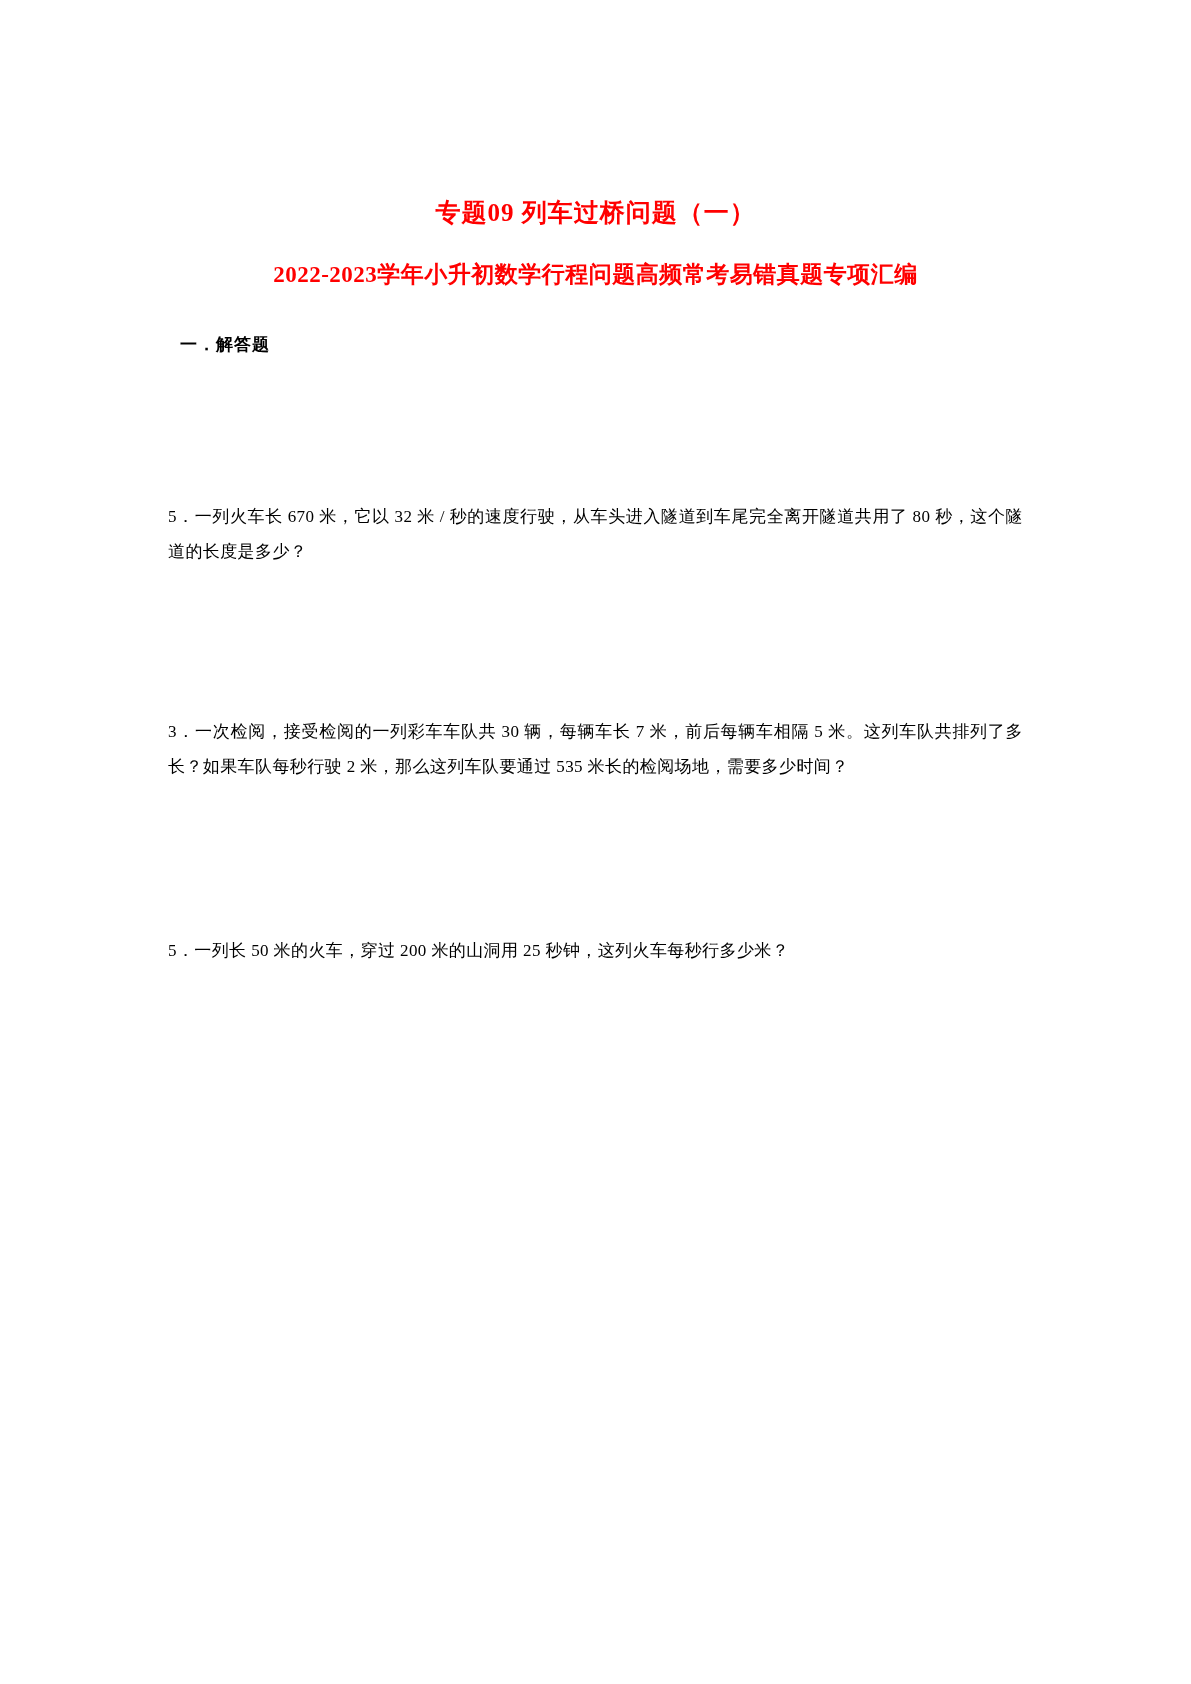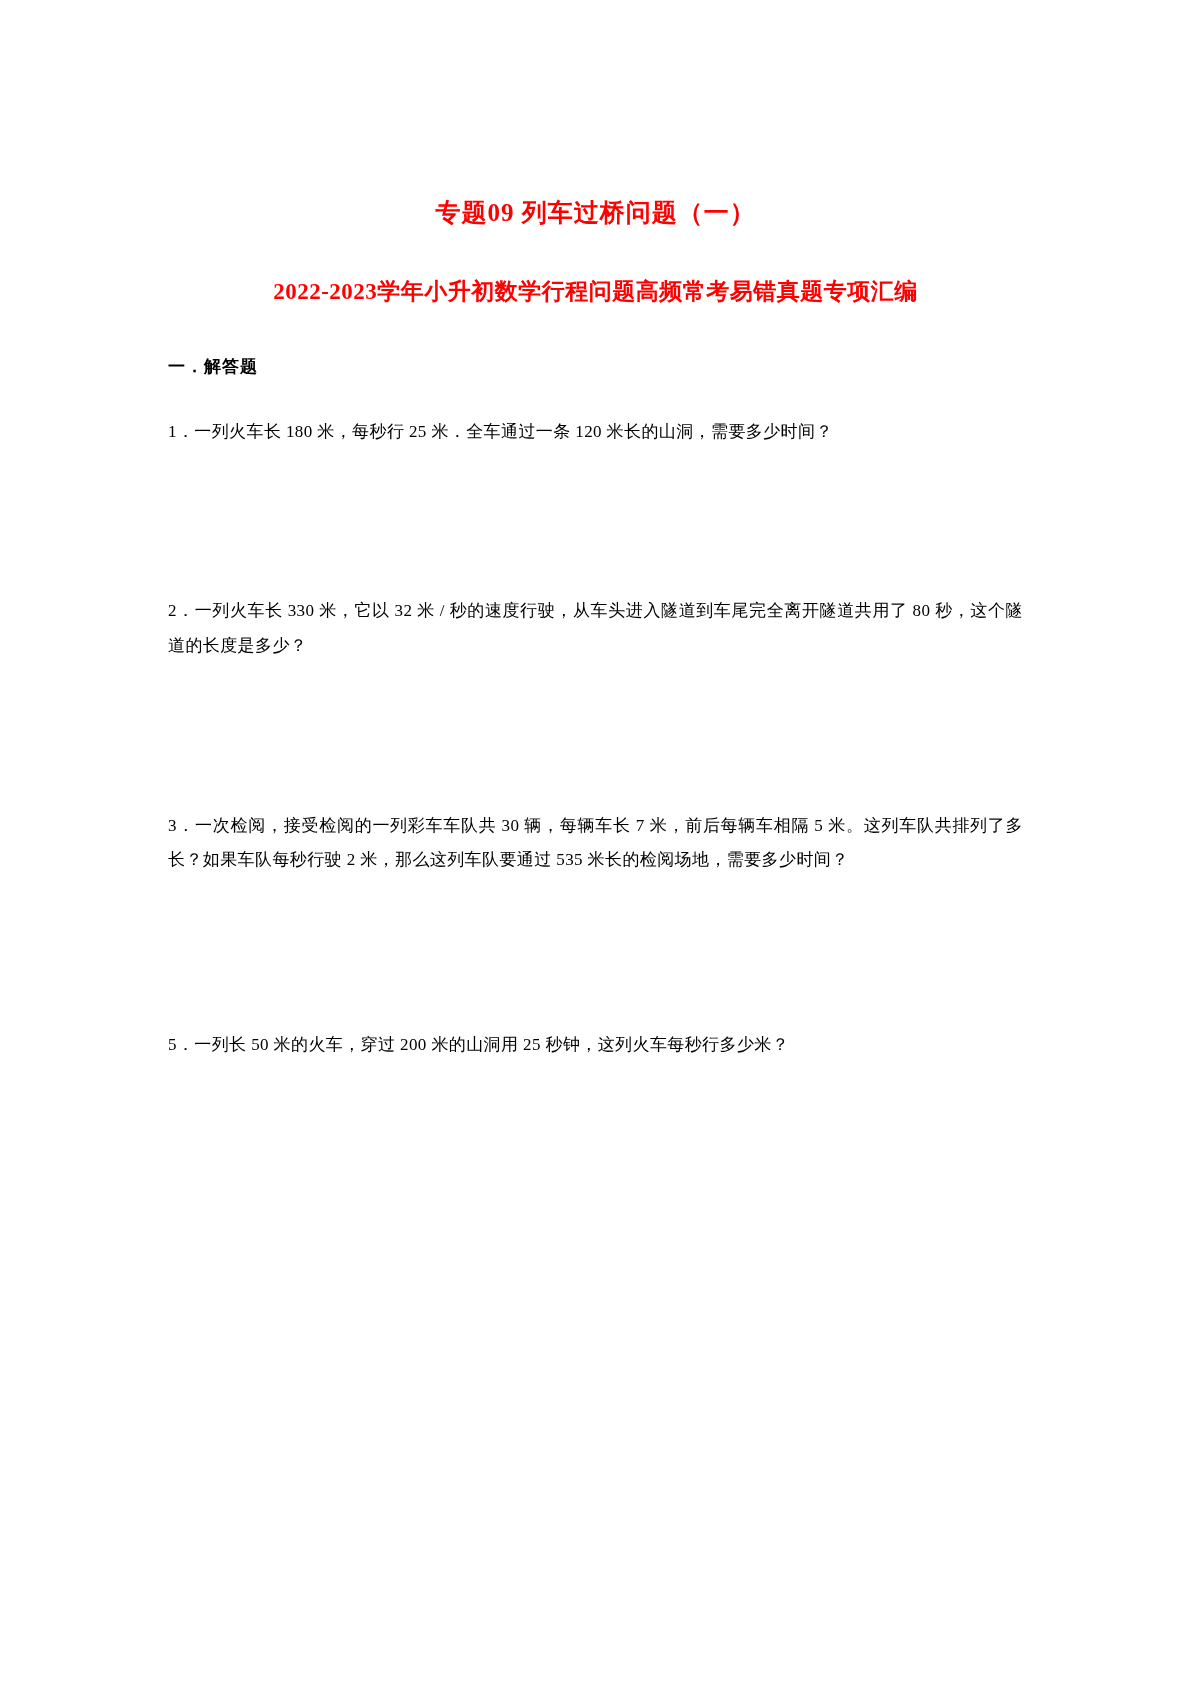--- a/index.html
+++ b/index.html
@@ -25,31 +25,31 @@
     margin: 0;
     padding-top: 196px;
     text-align: center;
     color: #ff0000;
     font-size: 25px;
     font-weight: bold;
     letter-spacing: 1px;
     font-family: "Liberation Serif", serif;
   }
   .title-sub {
-    margin: 17px;
+    margin: 0;
     padding-top: 30px;
     text-align: center;
     color: #ff0000;
     font-size: 23px;
     font-weight: bold;
     letter-spacing: 0.5px;
     font-family: "Liberation Serif", serif;
   }
   .section-heading {
-    margin: 0;
+    margin: 12px;
     padding-top: 31px;
     font-size: 17px;
     font-weight: bold;
     letter-spacing: 1px;
   }
   .problem {
     font-size: 17px;
     line-height: 2.05;
     text-align: justify;
     letter-spacing: 0.4px;
@@ -71,22 +71,21 @@
 <body>
 
 <div class="page">
 
   <h1 class="title-main">专题09 列车过桥问题（一）</h1>
 
   <h2 class="title-sub">2022-2023学年小升初数学行程问题高频常考易错真题专项汇编</h2>
 
   <div class="section-heading">一．解答题</div>
 
-  <p class="problem p1">1．一列火车长 180 米，每秒行 25 米．全车通过一条 120 米长的山洞，需要多少时间？</p>
 
-  <p class="problem p2">2．一列火车长 330 米，它以 32 米 / 秒的速度行驶，从车头进入隧道到车尾完全离开隧道共用了 80 秒，这个隧道的长度是多少？</p>
+  <p class="problem p2">5．一列火车长 670 米，它以 32 米 / 秒的速度行驶，从车头进入隧道到车尾完全离开隧道共用了 80 秒，这个隧道的长度是多少？</p>
 
   <p class="problem p3">3．一次检阅，接受检阅的一列彩车车队共 30 辆，每辆车长 7 米，前后每辆车相隔 5 米。这列车队共排列了多长？如果车队每秒行驶 2 米，那么这列车队要通过 535 米长的检阅场地，需要多少时间？</p>
 
 
   <p class="problem p5">5．一列长 50 米的火车，穿过 200 米的山洞用 25 秒钟，这列火车每秒行多少米？</p>
 
 </div>
 
 </body></html>

